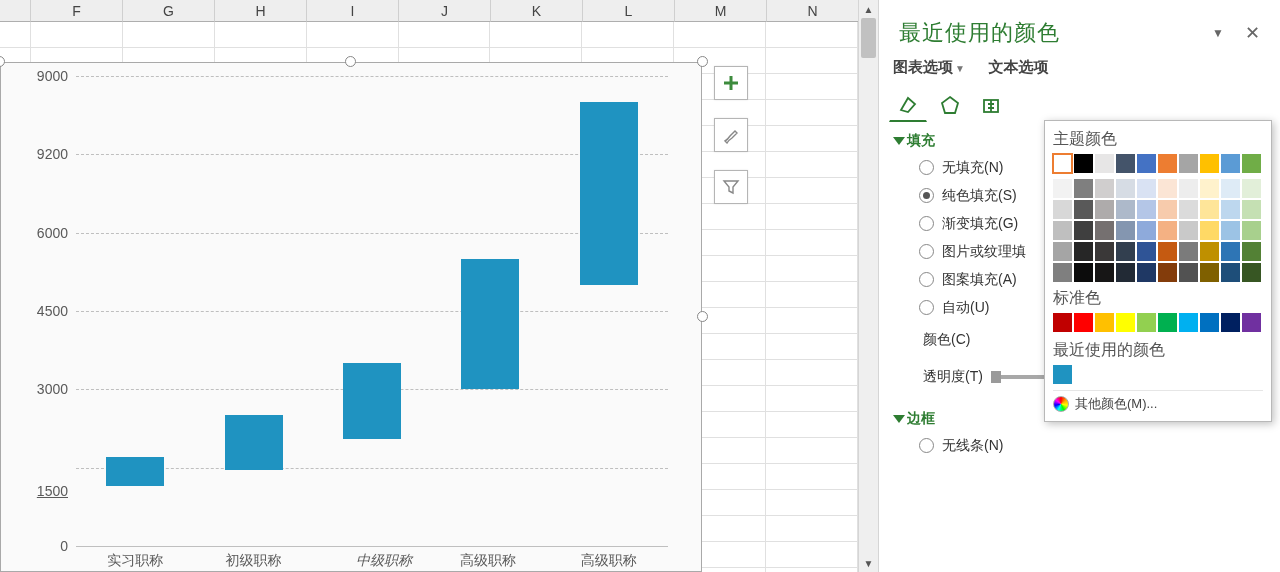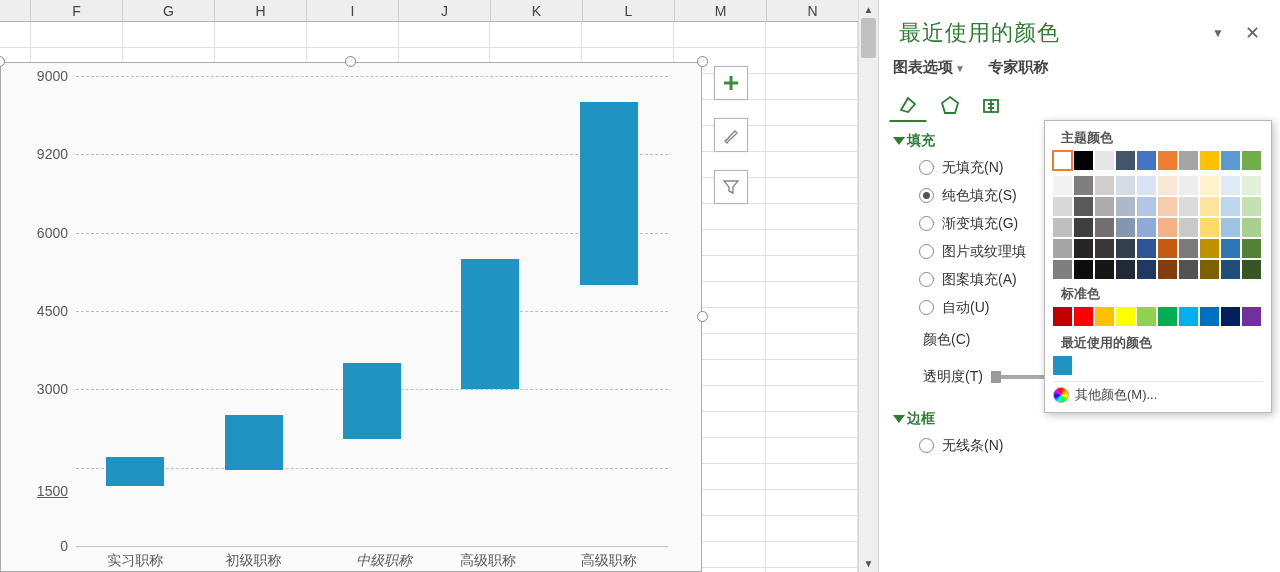--- a/index.html
+++ b/index.html
@@ -81,21 +81,21 @@
 
   .slider-row { display: flex; align-items: center; padding: 6px 4px 6px 28px; font-size: 14px; color: #333; }
   .slider-track { width: 74px; height: 4px; background: #a8a8a8; margin: 0 8px; position: relative; }
   .slider-thumb { position: absolute; top: -4px; left: 0; width: 10px; height: 12px; background: #9a9a9a; }
   .pct-box { width: 110px; height: 26px; border: 1px solid #b5b5b5; padding: 2px 6px; font-size: 14px; background:#fff; }
   .spin { display: flex; flex-direction: column; margin-left: 2px; }
   .spin div { width: 18px; height: 13px; border: 1px solid #b5b5b5; background: #f3f3f3; font-size: 8px; display: flex; align-items: center; justify-content: center; color:#555; cursor:pointer; }
 
   
   .color-pop { position: absolute; top: 120px; right: 8px; width: 228px; background: #fff; border: 1px solid #b8b8b8; box-shadow: 2px 2px 8px rgba(0,0,0,0.25); padding: 6px 8px 2px; z-index: 50; }
-  .pop-title { font-size: 13px; font-weight: bold; color: #555; margin: 2px 8px 4px; }
+  .pop-title { font-size: 16px; font-weight: normal; color: #555; margin: 2px 0 4px; }
   .swatch-grid { display: grid; grid-template-columns: repeat(10, 19px); gap: 2px; margin-bottom: 6px; }
   .swatch { width: 19px; height: 19px; cursor: pointer; }
   .swatch.sel { outline: 2px solid #ed7d31; outline-offset: -1px; }
   .swatch-row { display: grid; grid-template-columns: repeat(10, 19px); gap: 2px; margin-bottom: 8px; }
   .recent-row { display: flex; gap: 2px; margin-bottom: 6px; }
   .more-row { display: flex; align-items: center; padding: 4px 0 6px; color: #444; font-size: 13px; cursor: pointer; border-top: 1px solid #e6e6e6; }
   .more-row .wheel { width: 16px; height: 16px; border-radius: 50%; background: conic-gradient(red,orange,yellow,lime,cyan,blue,magenta,red); margin-right: 6px; border:1px solid #aaa; }
 </style>
 </head>
 <body>
@@ -452,21 +452,21 @@
 
   </div>
 
   <div id="format-panel">
     <div class="fp-title">最近使用的颜色</div>
     <div class="fp-menu">▼</div>
     <div class="fp-close">✕</div>
 
     <div class="fp-tabs">
       <span class="fp-tab"><span>图表选项</span><span class="drop">▼</span></span>
-      <span class="fp-tab">专家职称</span>
+      <span class="fp-tab">文本选项</span>
     </div>
 
     <div class="fp-icons">
       <span class="fp-icon active">
         <svg width="22" height="22">
             <path d="M4 16 L11 4 L18 10 L11 18 Z"></path>
           </svg>
       </span>
       <span class="fp-icon">
         <svg width="22" height="22">

